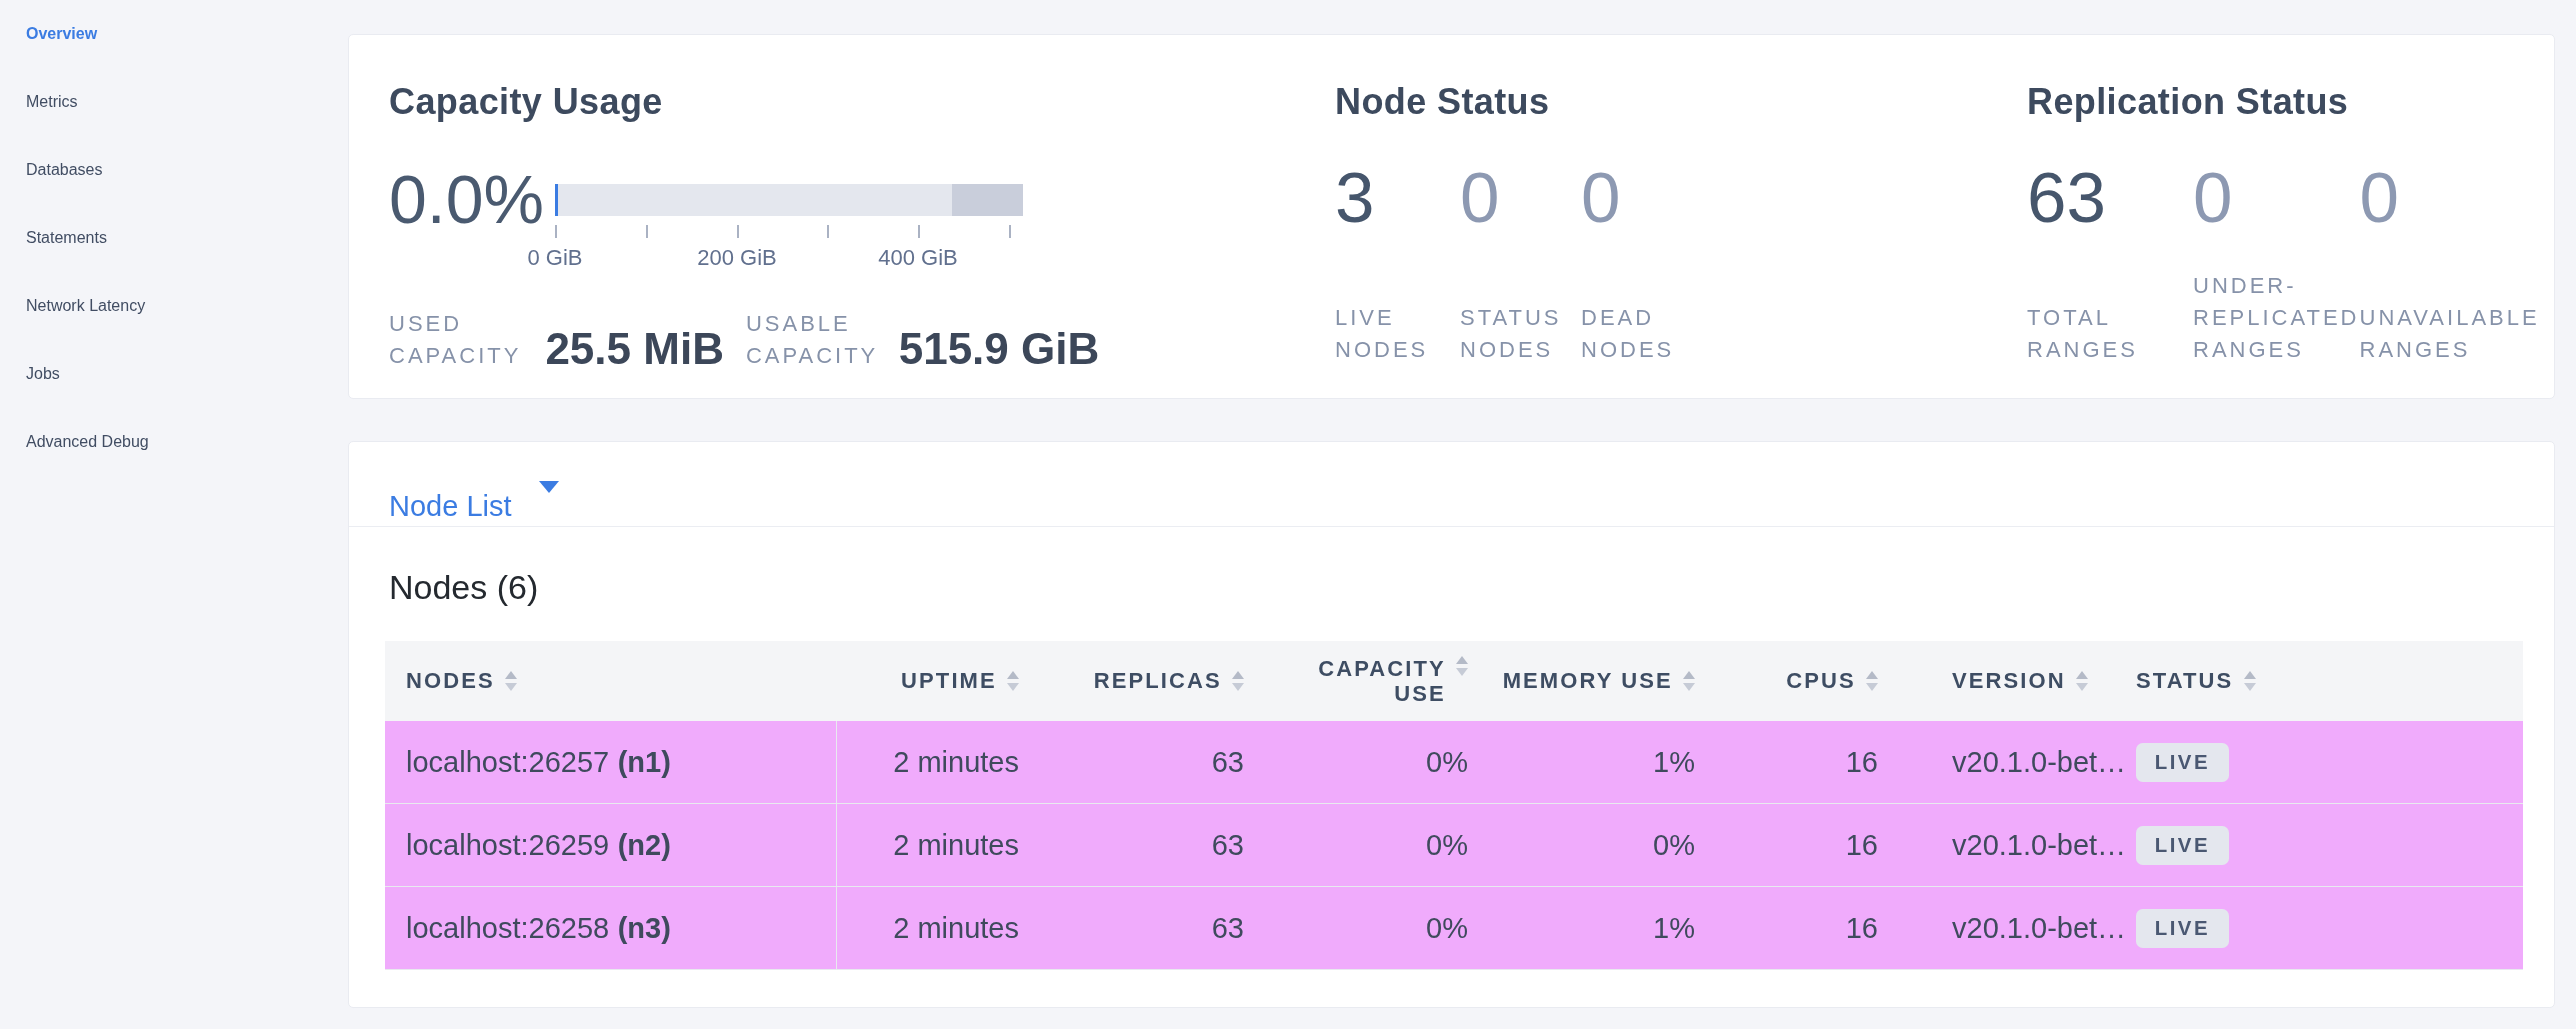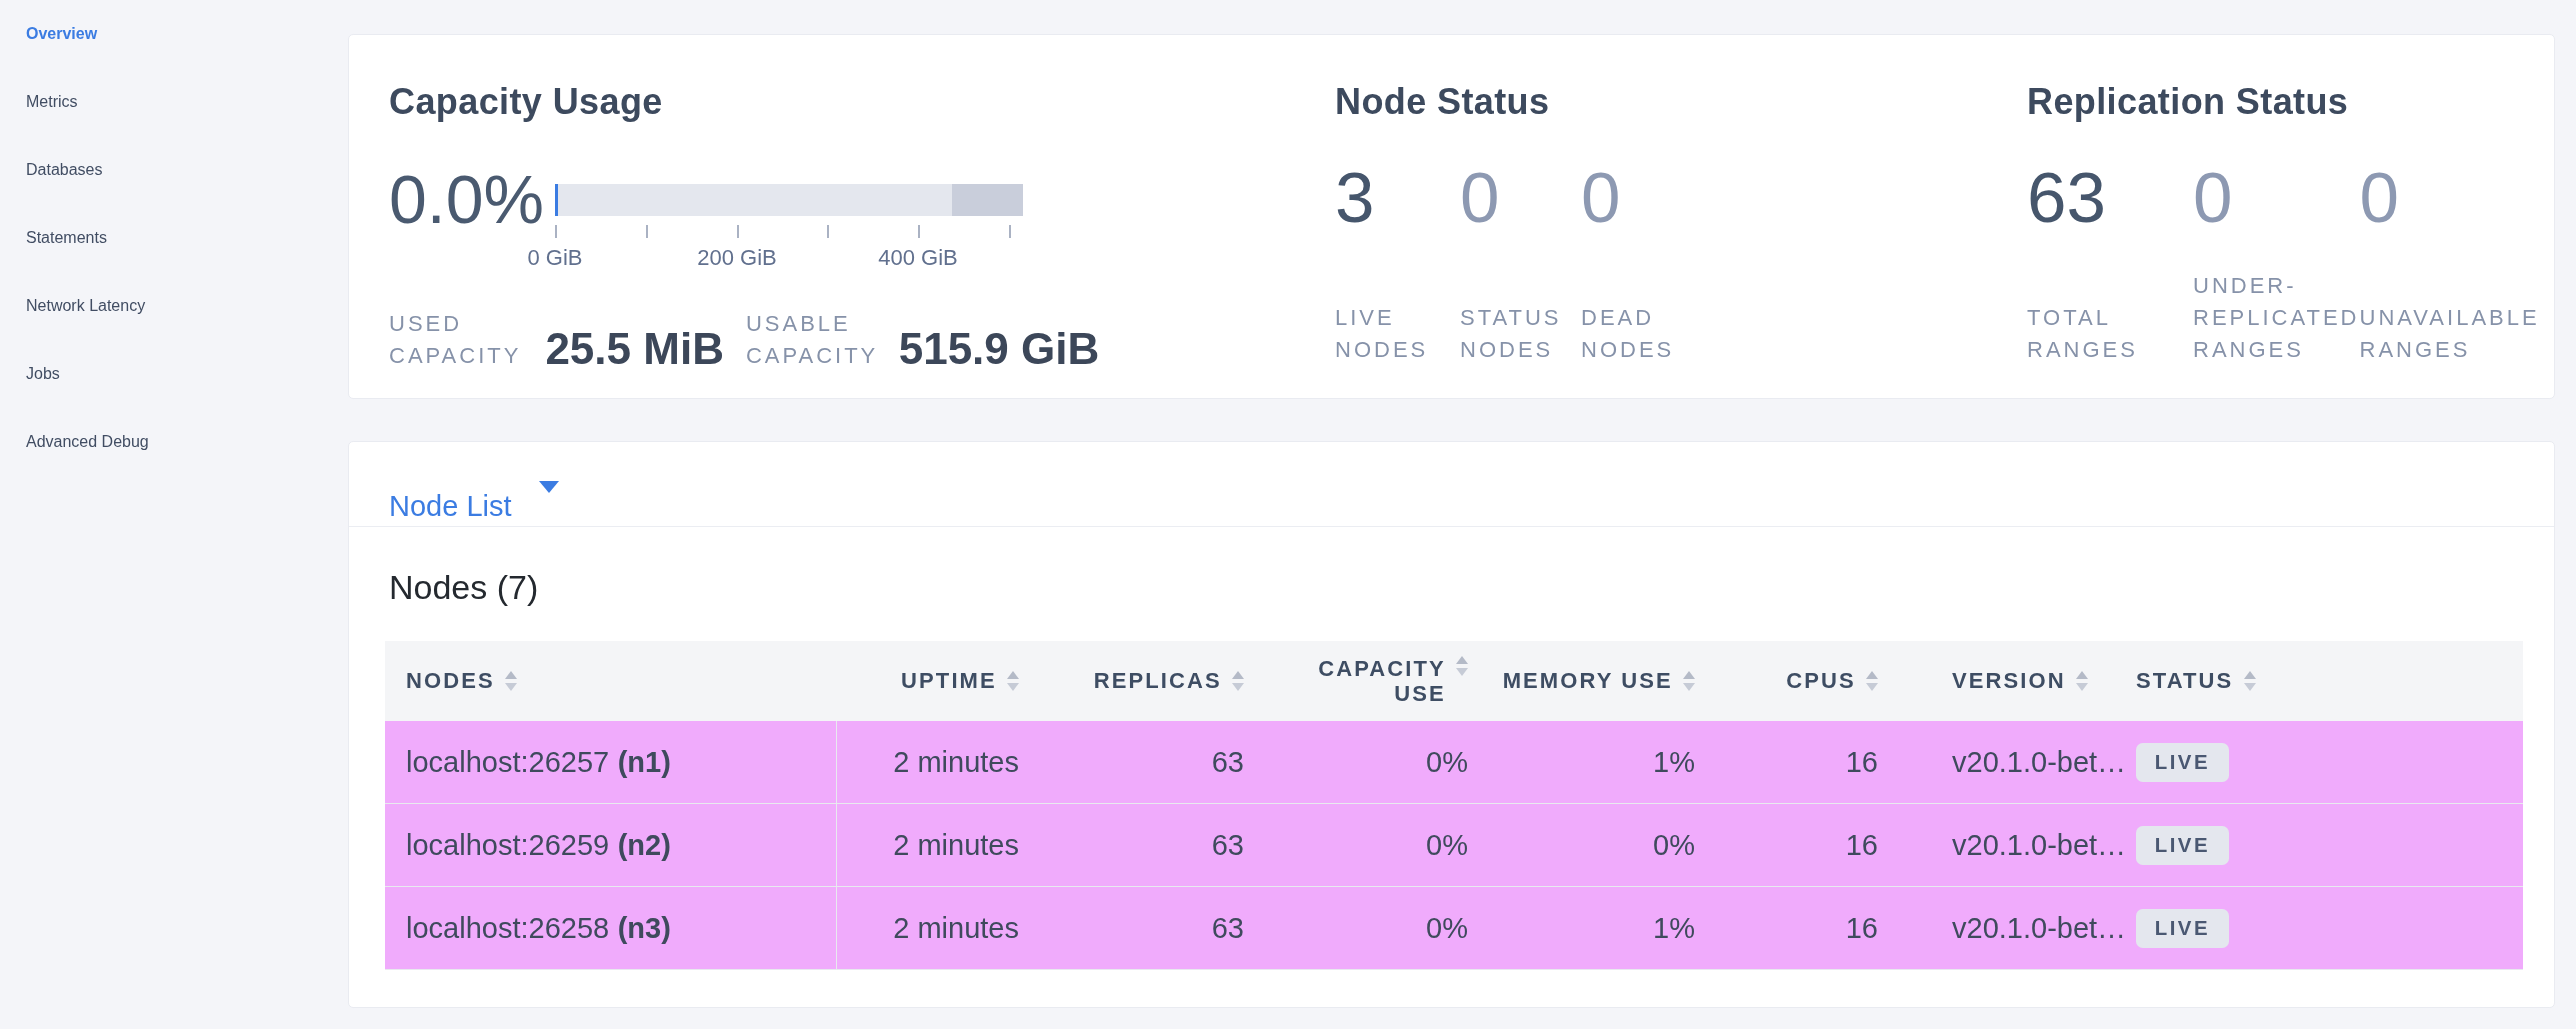--- a/index.html
+++ b/index.html
@@ -193,21 +193,21 @@
     </div>
   </div>
 </section>
 
 <section class="card card-nodes">
   <div class="nl-bar">
     <span class="nl-label">Node List</span>
     <span class="nl-caret"></span>
   </div>
 
-  <h3 class="nodes-title">Nodes (7)</h3>
+  <h3 class="nodes-title">Nodes (6)</h3>
 
   <div class="table">
 
     <div class="tr thead">
       <div class="th left-pad">
         <span>NODES</span>
         <span class="sort">
             <span class="up"></span>
             <span class="dn"></span>
           </span>

